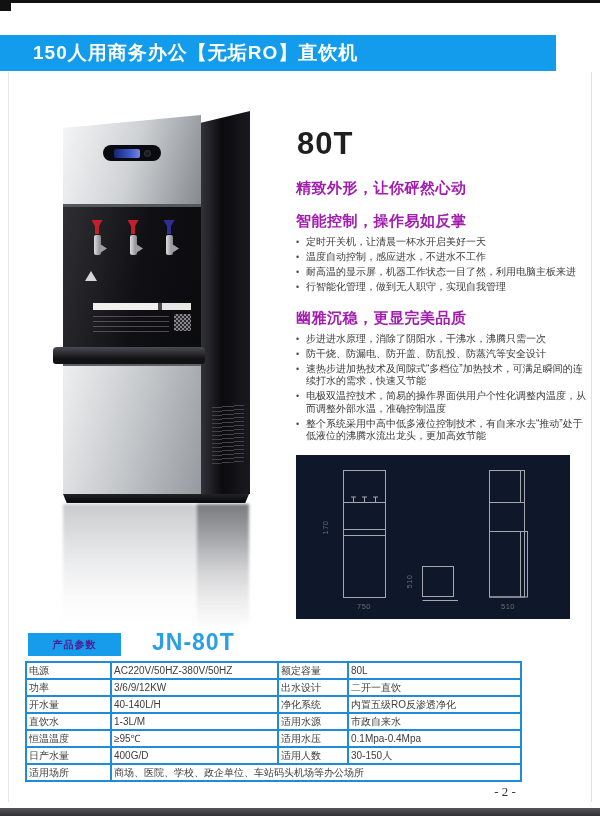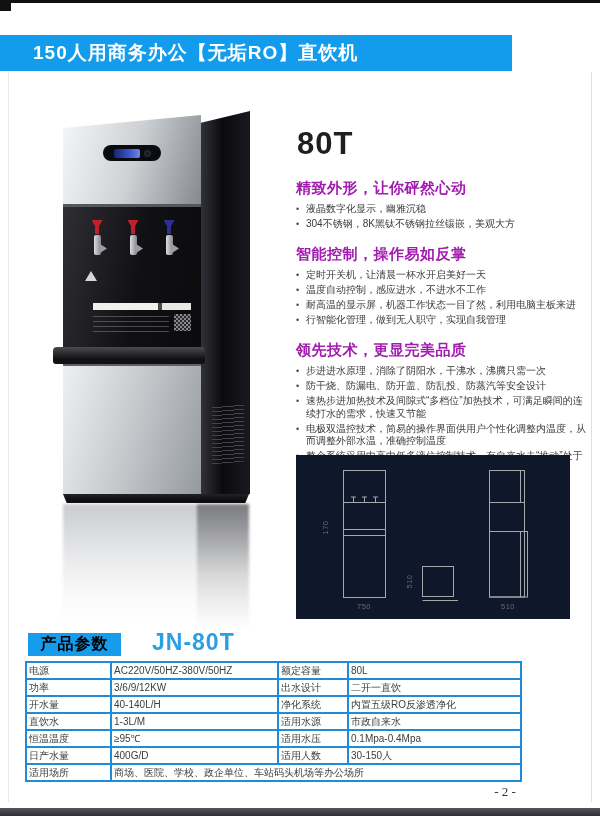--- a/index.html
+++ b/index.html
@@ -9,21 +9,21 @@
   }
   
   .edge-top{position:absolute;left:0;top:0;width:600px;height:3px;background:#111;}
   .corner-tl{position:absolute;left:0;top:0;width:11px;height:11px;background:#111;}
   .edge-left{position:absolute;left:8px;top:72px;width:1px;height:730px;background:#e7e7e7;}
   .edge-right{position:absolute;left:591px;top:72px;width:1px;height:730px;background:#e0e0e0;}
   .edge-bottom{position:absolute;left:0;top:808px;width:600px;height:8px;background:linear-gradient(180deg,#55555a,#2e2e33);}
 
   
   .header-bar{
-    position:absolute;left:0;top:35px;width:512px;height:36px;background:#149CEC;
+    position:absolute;left:0;top:35px;width:556px;height:36px;background:#149CEC;
     display:flex;align-items:center;
   }
   .header-bar .title{color:#fff;font-size:19px;font-weight:bold;padding-left:33px;letter-spacing:1px;}
 
   
   .machine-area{position:absolute;left:55px;top:105px;width:212px;height:530px;}
   .m-side{position:absolute;left:145px;top:6px;width:50px;height:388px;
     background:linear-gradient(90deg,#33333a,#0b0b0e 45%,#191920);
     clip-path:polygon(0 12px,100% 0,100% calc(100% - 5px),0 100%);}
   .m-vent{position:absolute;left:157px;top:300px;width:32px;height:58px;
@@ -80,21 +80,21 @@
   
   .draw-panel{position:absolute;left:296px;top:455px;width:274px;height:164px;background:#0f172a;}
   .draw-panel svg{position:absolute;left:0;top:0;}
   .dim-label{position:absolute;font-size:7.5px;color:#6c6c6c;letter-spacing:.5px;}
   .dim-rot{transform:rotate(-90deg);transform-origin:center;}
   .dim-center{text-align:center;}
 
   
   .params-badge{position:absolute;left:28px;top:633px;width:93px;height:23px;background:#179CEC;
     display:flex;align-items:center;justify-content:center;}
-  .params-badge span{color:#000000;font-size:16px;font-weight:bold;letter-spacing:1px;}
+  .params-badge span{color:#4c1d95;font-size:10px;font-weight:bold;letter-spacing:1px;}
   .params-model{position:absolute;left:152px;top:629px;font-size:23px;font-weight:bold;color:#2B9FE5;letter-spacing:1px;}
 
   table.spec{position:absolute;left:25px;top:661px;width:495px;border-collapse:collapse;table-layout:fixed;}
   table.spec td{border:2px solid #1E8CD9;height:10.7px;padding:2px;vertical-align:middle;
     font-size:10px;line-height:11px;color:#3d3d3d;white-space:nowrap;overflow:hidden;}
   .page-number{position:absolute;left:470px;top:784px;width:70px;text-align:center;
     font-family:"Liberation Serif", serif;font-size:13px;color:#333;}
 </style>
 </head>
 <body>
@@ -146,36 +146,32 @@
     </div>
     <div class="m-base"></div>
     <div class="m-reflect"></div>
   </div>
 
   <div class="model-title">80T</div>
 
   <div class="right-col">
     <div class="section sec-1">
       <h3>精致外形，让你砰然心动</h3>
-      <ul>
-        <li>液晶数字化显示，幽雅沉稳</li>
-        <li>304不锈钢，8K黑钛不锈钢拉丝镶嵌，美观大方</li>
-      </ul>
     </div>
     <div class="section sec-2">
       <h3>智能控制，操作易如反掌</h3>
       <ul>
         <li>定时开关机，让清晨一杯水开启美好一天</li>
         <li>温度自动控制，感应进水，不进水不工作</li>
         <li>耐高温的显示屏，机器工作状态一目了然，利用电脑主板来进</li>
         <li>行智能化管理，做到无人职守，实现自我管理</li>
       </ul>
     </div>
     <div class="section sec-3">
-      <h3>领先技术，更显完美品质</h3>
+      <h3>幽雅沉稳，更显完美品质</h3>
       <ul>
         <li>步进进水原理，消除了阴阳水，干沸水，沸腾只需一次</li>
         <li>防干烧、防漏电、防开盖、防乱投、防蒸汽等安全设计</li>
         <li>速热步进加热技术及间隙式“多档位”加热技术，可满足瞬间的连续打水的需求，快速又节能</li>
         <li>电极双温控技术，简易的操作界面供用户个性化调整内温度，从而调整外部水温，准确控制温度</li>
         <li>整个系统采用中高中低多液位控制技术，有自来水去“推动”处于低液位的沸腾水流出龙头，更加高效节能</li>
       </ul>
     </div>
   </div>
 

